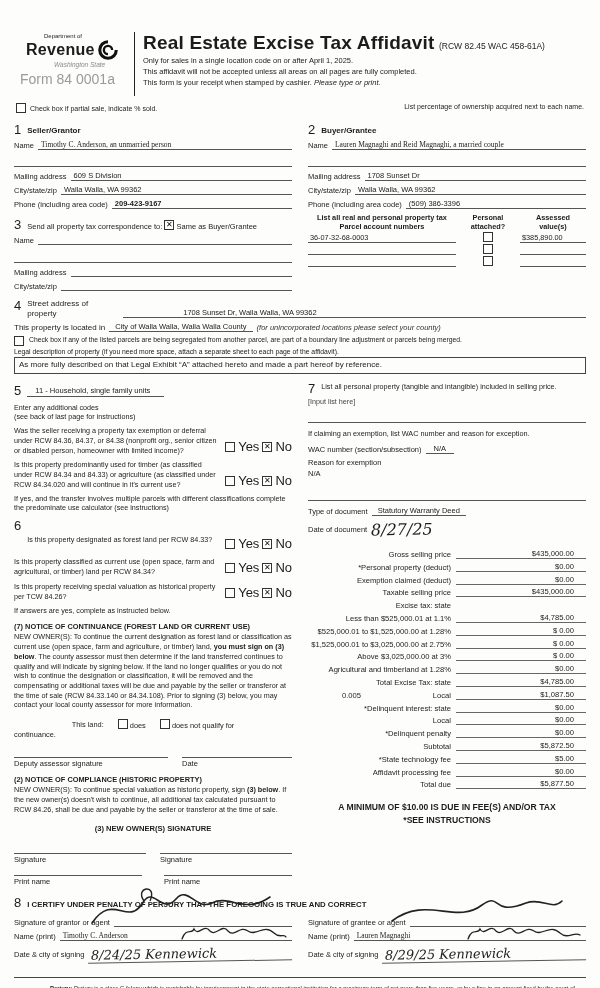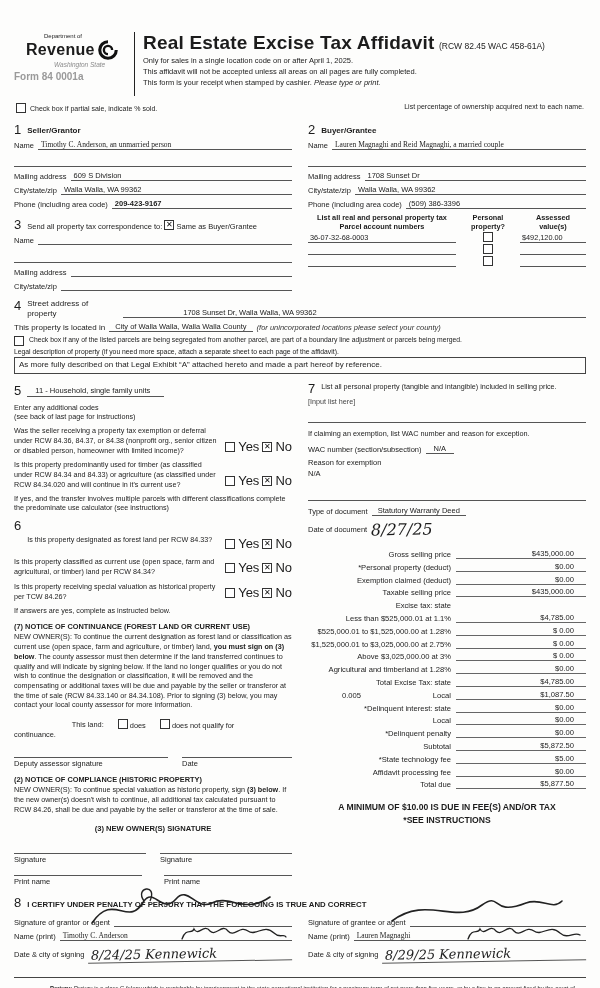--- a/index.html
+++ b/index.html
@@ -9,21 +9,21 @@
   .b{font-weight:bold}.it{font-style:italic}
   .serif{font-family:"Liberation Serif",serif;}
   .hw{font-family:"DejaVu Serif",serif;font-style:italic;font-size:11px;transform:rotate(-1deg);display:inline-block;white-space:nowrap;}
   
   .hdr{display:flex;align-items:flex-start;}
   .logo{width:118px;flex:none;position:relative;padding-top:3px;}
   .dept{font-size:6px;margin-left:30px;}
   .revline{display:flex;align-items:center;margin-left:12px;}
   .rev{font-weight:bold;font-size:16px;letter-spacing:.3px;}
   .wstate{font-size:6.5px;color:#8a8a8a;font-style:italic;margin-left:40px;}
-  .formno{color:#9a9a9a;font-size:10px;font-weight:bold;margin-top:3px;}
+  .formno{color:#9a9a9a;font-size:14px;font-weight:normal;margin-top:3px;margin-left:6px;}
   .vdiv{width:0;border-left:1.6px solid #222;height:64px;margin:2px 8px 0 2px;}
   .titleblk{flex:1;padding-top:2px;}
   .h1{font-size:19px;font-weight:bold;letter-spacing:.2px;}
   .rcw{font-size:8.5px;}
   .notes{font-size:7.5px;line-height:1.45;margin-top:2px;}
   
   .cb{display:inline-block;width:8px;height:8px;border:1px solid #333;vertical-align:-1px;position:relative;background:#fff;flex:none;}
   .cb.x::after{content:"\2715";position:absolute;left:0;top:-1px;font-size:8px;line-height:9px;width:8px;text-align:center;color:#111;}
   .partial{display:flex;justify-content:space-between;font-size:7px;margin-top:7px;padding:0 2px;}
   .partial .cbwrap{display:flex;gap:4px;align-items:center;}
@@ -188,28 +188,28 @@
           <span class="val"></span>
         </div>
       <div class="fl">
           <span class="lab">City/state/zip</span>
           <span class="val"></span>
         </div>
     </div>
     <div class="col">
       <div class="pgrid">
         <div class="phead"><span>List all real and personal property tax</span><br><span>Parcel account numbers</span></div>
-        <div class="phead"><span>Personal</span><br><span>property?</span></div>
+        <div class="phead"><span>Personal</span><br><span>attached?</span></div>
         <div class="phead"><span>Assessed</span><br><span>value(s)</span></div>
 
         <div class="pcell">36-07-32-68-0003</div>
         <div class="pcbcell">
             <span class="cb"></span>
           </div>
-        <div class="pcell">$492,120.00</div>
+        <div class="pcell">$385,890.00</div>
 
         <div class="pcell"></div>
         <div class="pcbcell">
             <span class="cb"></span>
           </div>
         <div class="pcell"></div>
 
         <div class="pcell"></div>
         <div class="pcbcell">
             <span class="cb"></span>

